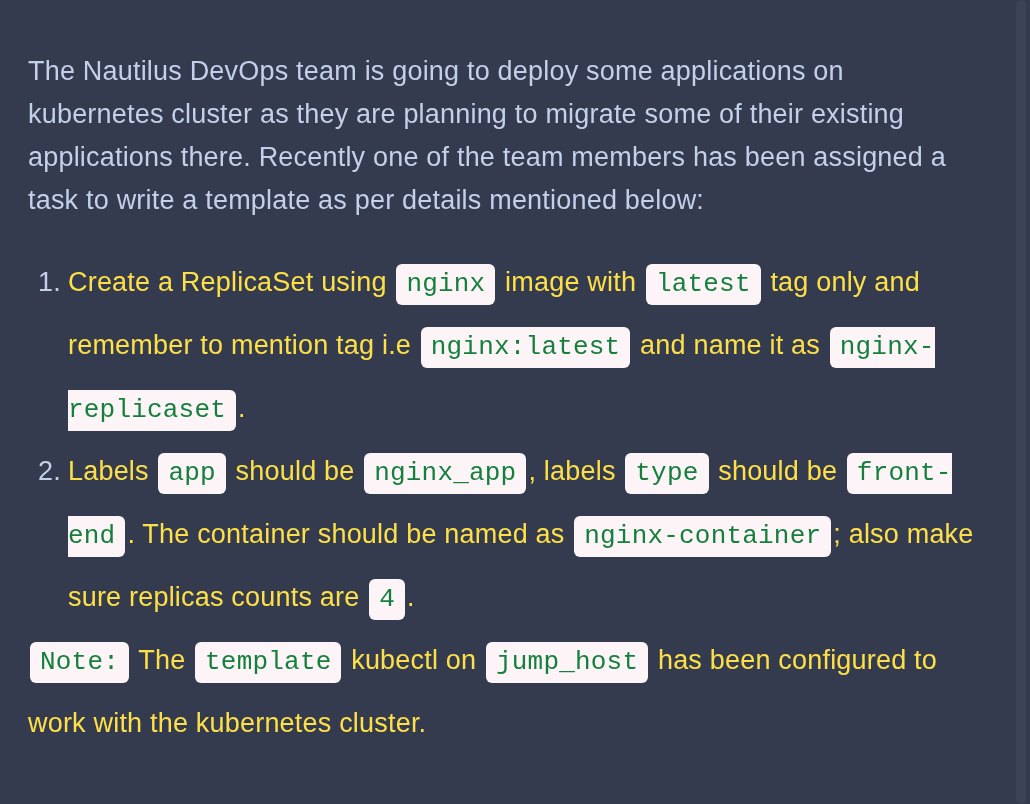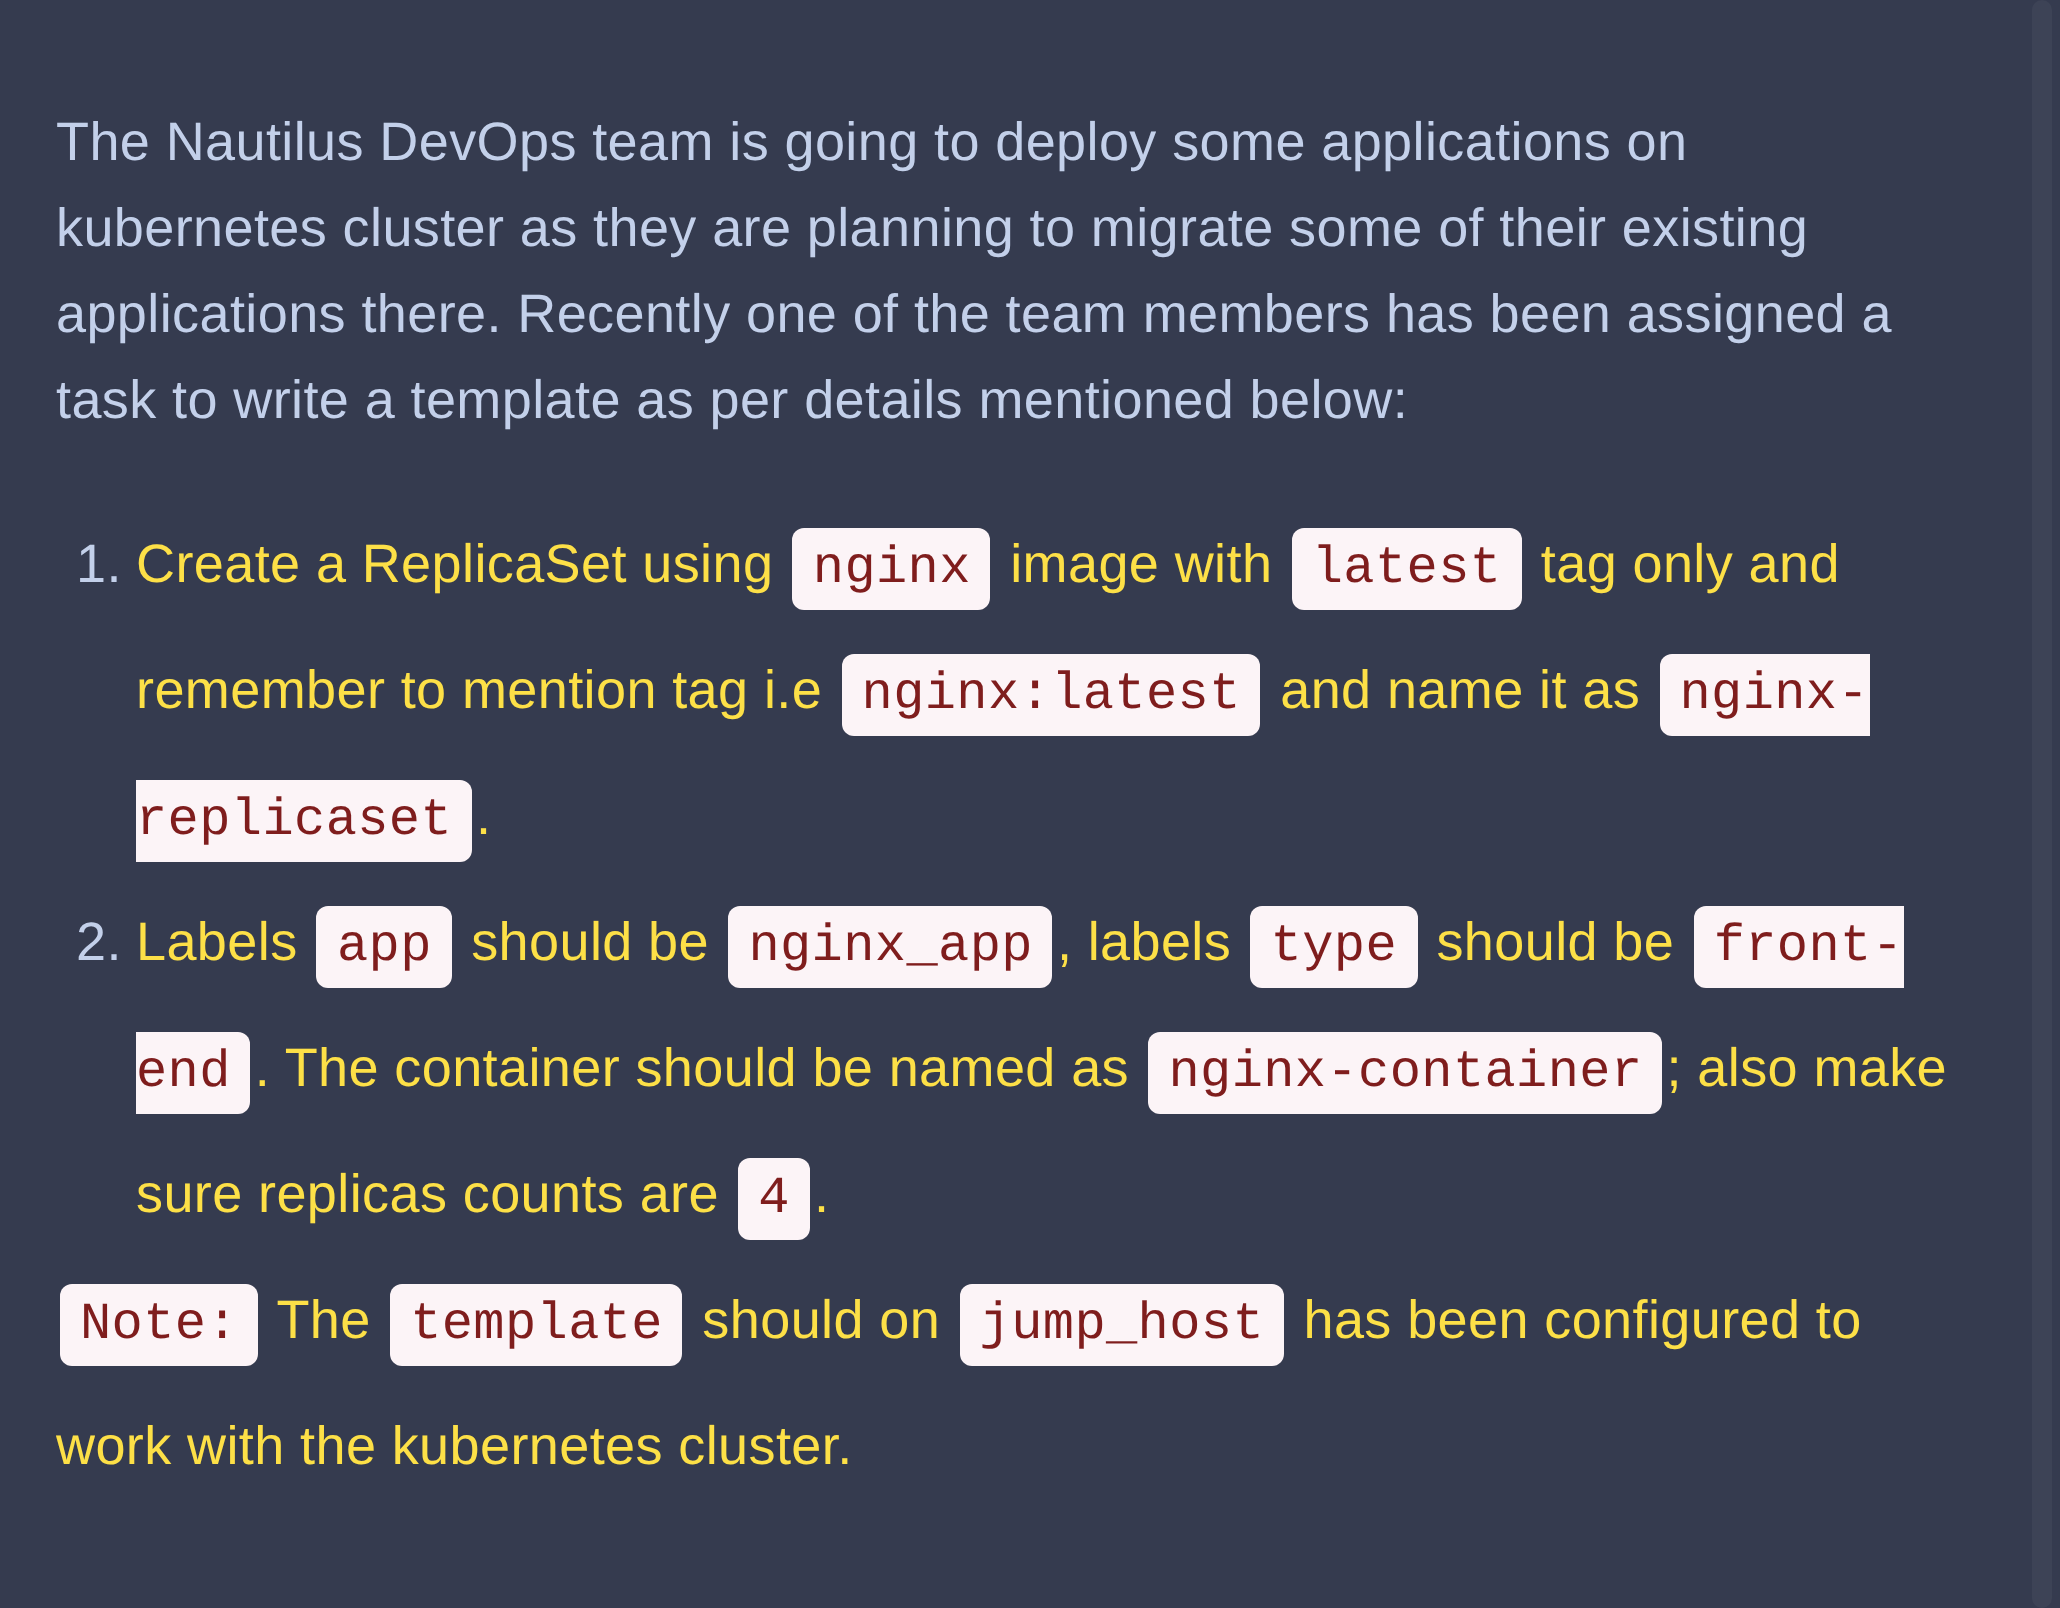--- a/index.html
+++ b/index.html
@@ -50,21 +50,21 @@
     font-size: 27px;
     line-height: 63px;
     letter-spacing: 0.2px;
     max-width: 955px;
   }
   .code {
     font-family: "Liberation Mono", "DejaVu Sans Mono", monospace;
     font-size: 26px;
     line-height: 32px;
     background: #FCF4F7;
-    color: #7f1d1d;
+    color: #15803d;
     border-radius: 6px;
     padding: 5px 10px 6px 10px;
     margin: 0 2px;
     white-space: pre-wrap;
   }
   .txt {
     color: #fde047;
   }
   
   .scrollbar-track {
@@ -98,19 +98,19 @@
       <span class="step-content"><span class="txt">Create a ReplicaSet using </span><span class="code">nginx</span><span class="txt"> image with </span><span class="code">latest</span><span class="txt"> tag only and remember to mention tag i.e </span><span class="code">nginx:latest</span><span class="txt"> and name it as </span><span class="code">nginx-replicaset</span><span class="txt">.</span></span>
     </div>
 
     <div class="step">
       <span class="step-number">2.</span>
       <span class="step-content"><span class="txt">Labels </span><span class="code">app</span><span class="txt"> should be </span><span class="code">nginx_app</span><span class="txt">, labels </span><span class="code">type</span><span class="txt"> should be </span><span class="code">front-end</span><span class="txt">. The container should be named as </span><span class="code">nginx-container</span><span class="txt">; also make sure replicas counts are </span><span class="code">4</span><span class="txt">.</span></span>
     </div>
 
   </div>
 
-  <div class="note"><span class="code">Note:</span><span class="txt"> The </span><span class="code">template</span><span class="txt"> should on </span><span class="code">jump_host</span><span class="txt"> has been configured to work with the kubernetes cluster.</span></div>
+  <div class="note"><span class="code">Note:</span><span class="txt"> The </span><span class="code">template</span><span class="txt"> kubectl on </span><span class="code">jump_host</span><span class="txt"> has been configured to work with the kubernetes cluster.</span></div>
 
 </div>
 
 <div class="scrollbar-track">
   <div class="scrollbar-thumb"></div>
 </div>
 
 </body></html>

